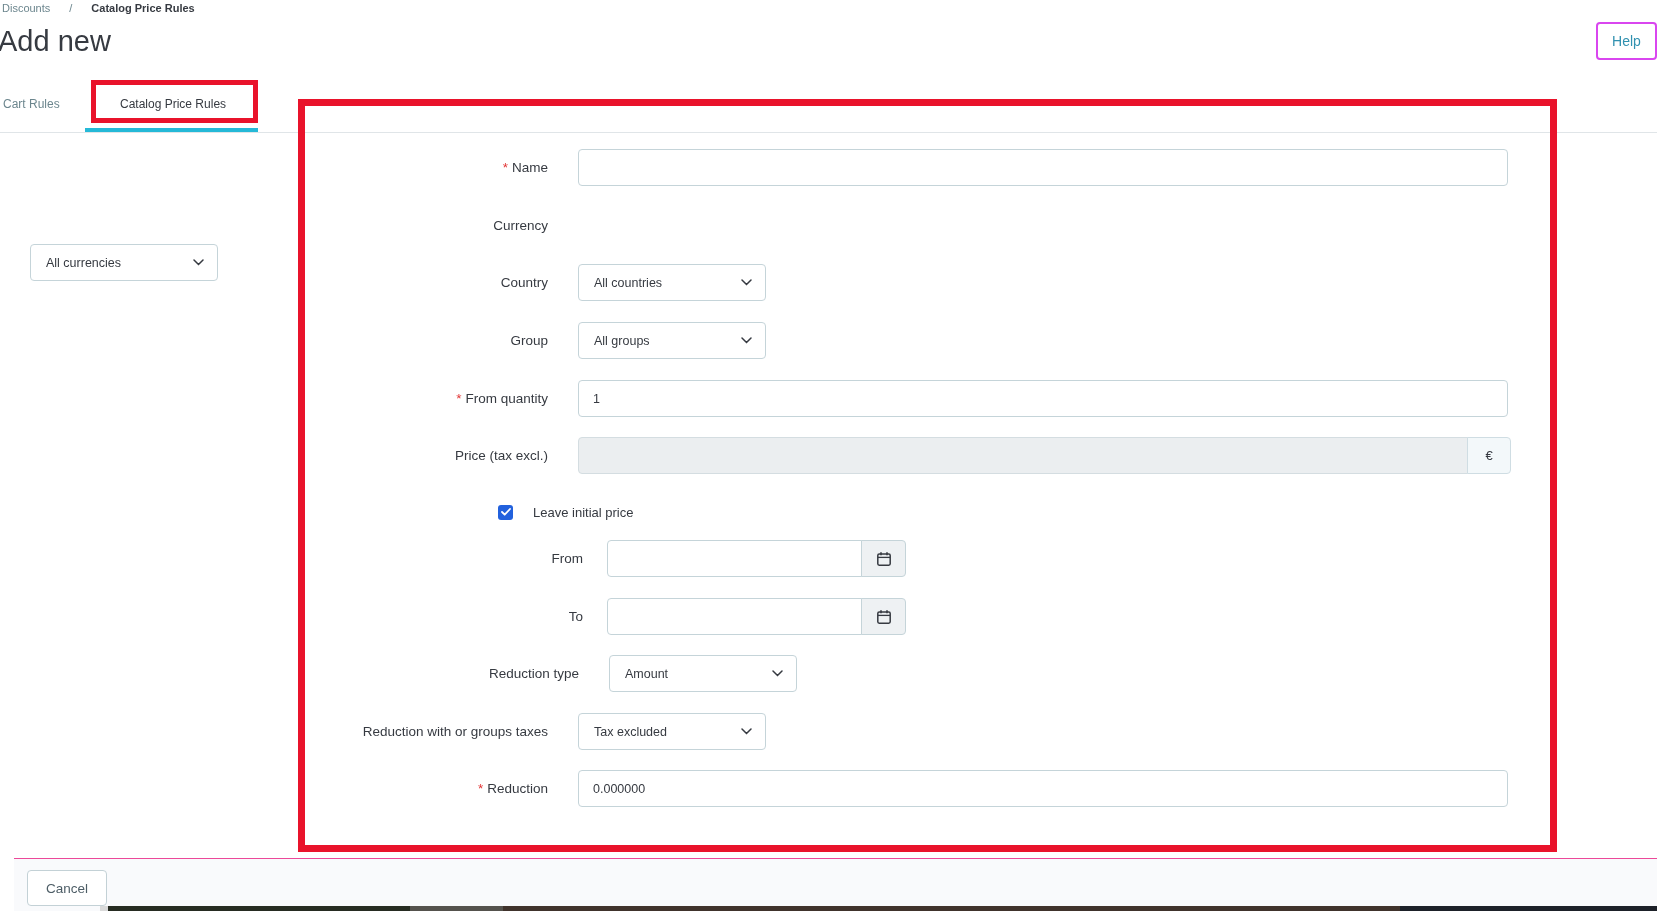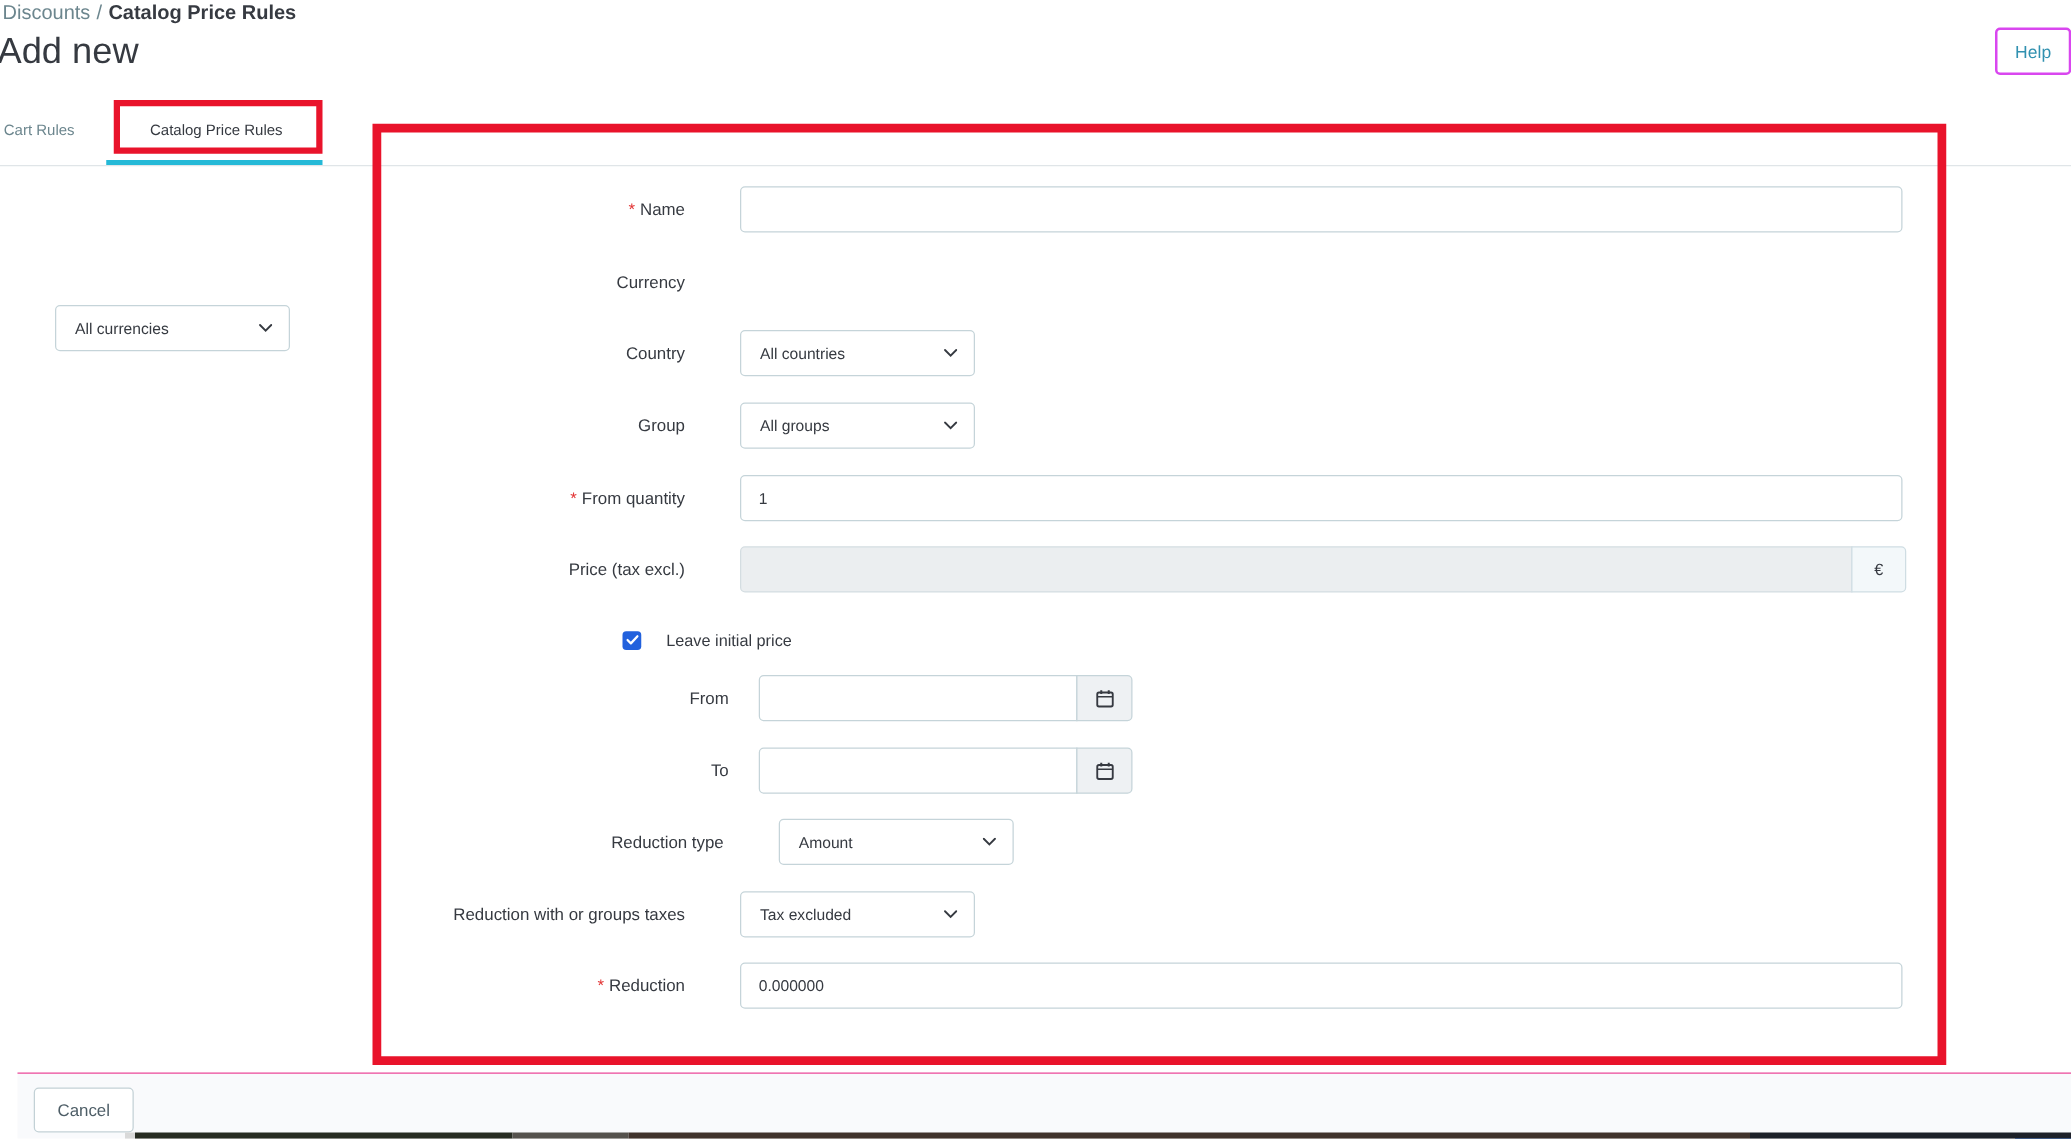--- a/index.html
+++ b/index.html
@@ -7,22 +7,22 @@
   body {
     position: relative;
     background: #ffffff;
     font-family: "Liberation Sans", "DejaVu Sans", sans-serif;
     color: #363a41;
     overflow: hidden;
   }
   
   .breadcrumb {
     position: absolute; top: 2px; left: 2px;
-    font-size: 16px; color: #6c868e;
-    display: flex; gap: 5px; align-items: flex-start;
+    font-size: 11px; color: #6c868e;
+    display: flex; gap: 19px; align-items: flex-start;
   }
   .breadcrumb .crumb-current { color: #363a41; font-weight: 600; }
   .page-title {
     position: absolute; top: 25px; left: -2px;
     font-size: 29px; font-weight: 500; color: #363a41;
   }
   .help-btn {
     position: absolute; top: 22px; right: 0px;
     width: 61px; height: 38px;
     background: #fff; border: 2px solid #d946ef; border-radius: 4px;
@@ -54,21 +54,21 @@
   .annot-tab  { left: 91px;  top: 80px; width: 167px; height: 43px;  border-width: 5px; }
   .annot-form { left: 298px; top: 99px; width: 1259px; height: 753px; border-width: 7px; }
   
   .row { position: absolute; left: 0; height: 37px; display: flex; }
   .flabel {
     width: 548px; text-align: right; font-size: 13.5px; color: #363a41;
     line-height: 37px; white-space: nowrap;
   }
   .flabel.wide { width: 583px; }
   .req { color: #e23434; margin-right: 4px; }
-  .ctrl { margin-left: 44px; display: flex; }
+  .ctrl { margin-left: 30px; display: flex; }
   .ctrl.date-ctrl { margin-left: 24px; }
   input.text-input {
     height: 37px; border: 1px solid #c5d4d9; border-radius: 4px;
     padding: 0 14px; font-size: 12.5px; color: #363a41; background: #fff;
     font-family: inherit; outline: none;
   }
   .w-full { width: 930px; }
   .select {
     width: 188px; height: 37px; border: 1px solid #c5d4d9; border-radius: 4px;
     background: #fff; display: flex; align-items: center; justify-content: space-between;

